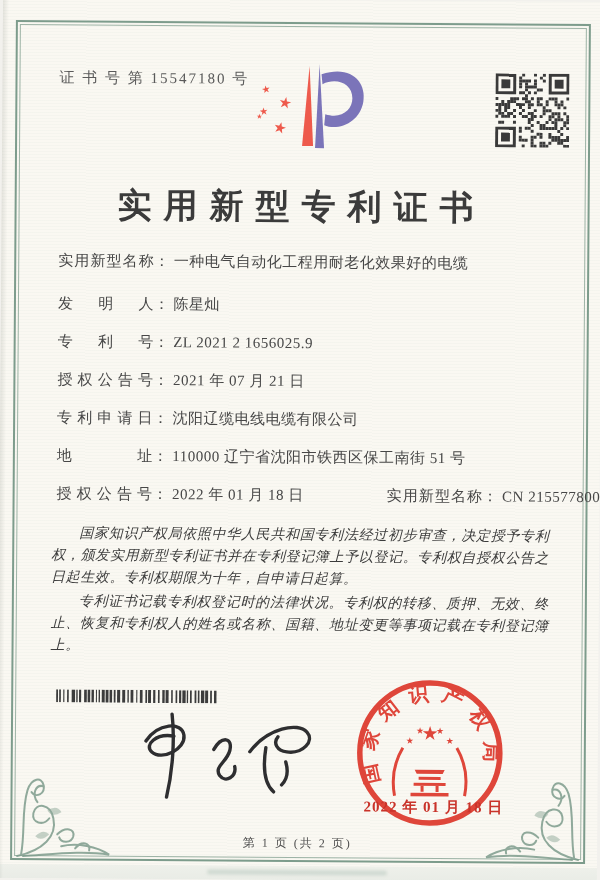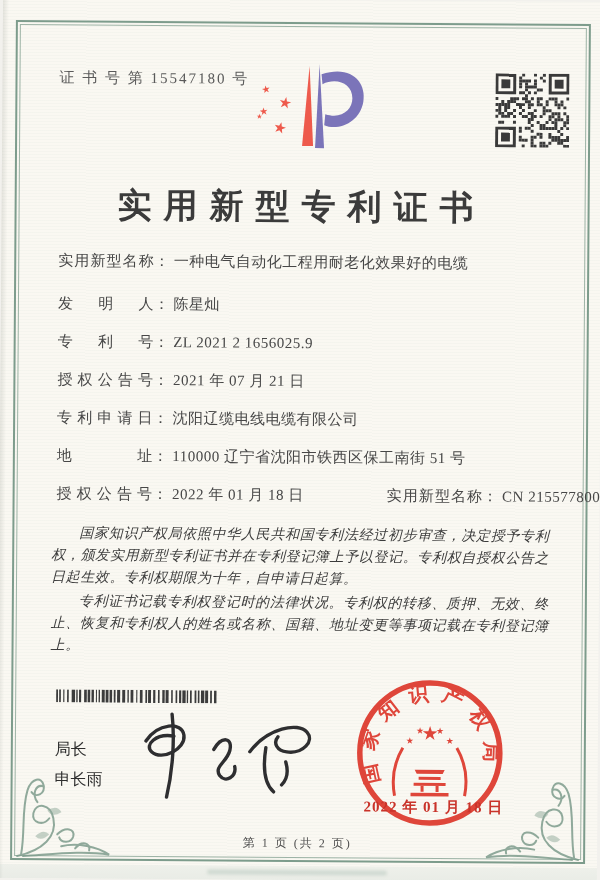--- a/index.html
+++ b/index.html
@@ -350,24 +350,20 @@
         <rect x="134.789737899131" y="0" width="1.7113807044510638" height="13" fill="#3c3c3c"></rect>
         <rect x="139.3709231242402" y="0" width="1.8006947241726774" height="13" fill="#3c3c3c"></rect>
         <rect x="142.64537934495385" y="0" width="1.590382965556524" height="13" fill="#3c3c3c"></rect>
         <rect x="145.74720299353226" y="0" width="3.3489390820027047" height="13" fill="#3c3c3c"></rect>
         <rect x="149.93131874936228" y="0" width="2.978059848946547" height="13" fill="#3c3c3c"></rect>
         <rect x="154.92572563194005" y="0" width="1.750145169324309" height="13" fill="#3c3c3c"></rect>
         <rect x="158.81186809456528" y="0" width="2.44579807177456" height="13" fill="#3c3c3c"></rect>
       </svg>
   </div>
 
-  <div class="officer">
-    <div>局长</div>
-    <div>申长雨</div>
-  </div>
 
   <svg class="sig" viewBox="0 0 195 95" fill="none" stroke="#2e2e30" stroke-width="3.4" stroke-linecap="round" stroke-linejoin="round">
     <path d="M20,32 C32,14 56,12 58,26 C60,40 36,52 26,43 C18,36 30,24 48,27"></path>
     <path d="M46,5 C49,30 47,62 41,88"></path>
     <path d="M88,40 C96,26 107,28 104,41 C101,53 88,57 94,66 C100,74 111,67 109,57"></path>
     <path d="M124,42 C142,18 172,12 181,22 C189,31 177,44 161,42 C151,41 147,33 152,27"></path>
     <path d="M140,38 C137,58 139,74 148,82"></path>
     <path d="M160,52 C163,62 161,70 156,75"></path>
   </svg>
 

